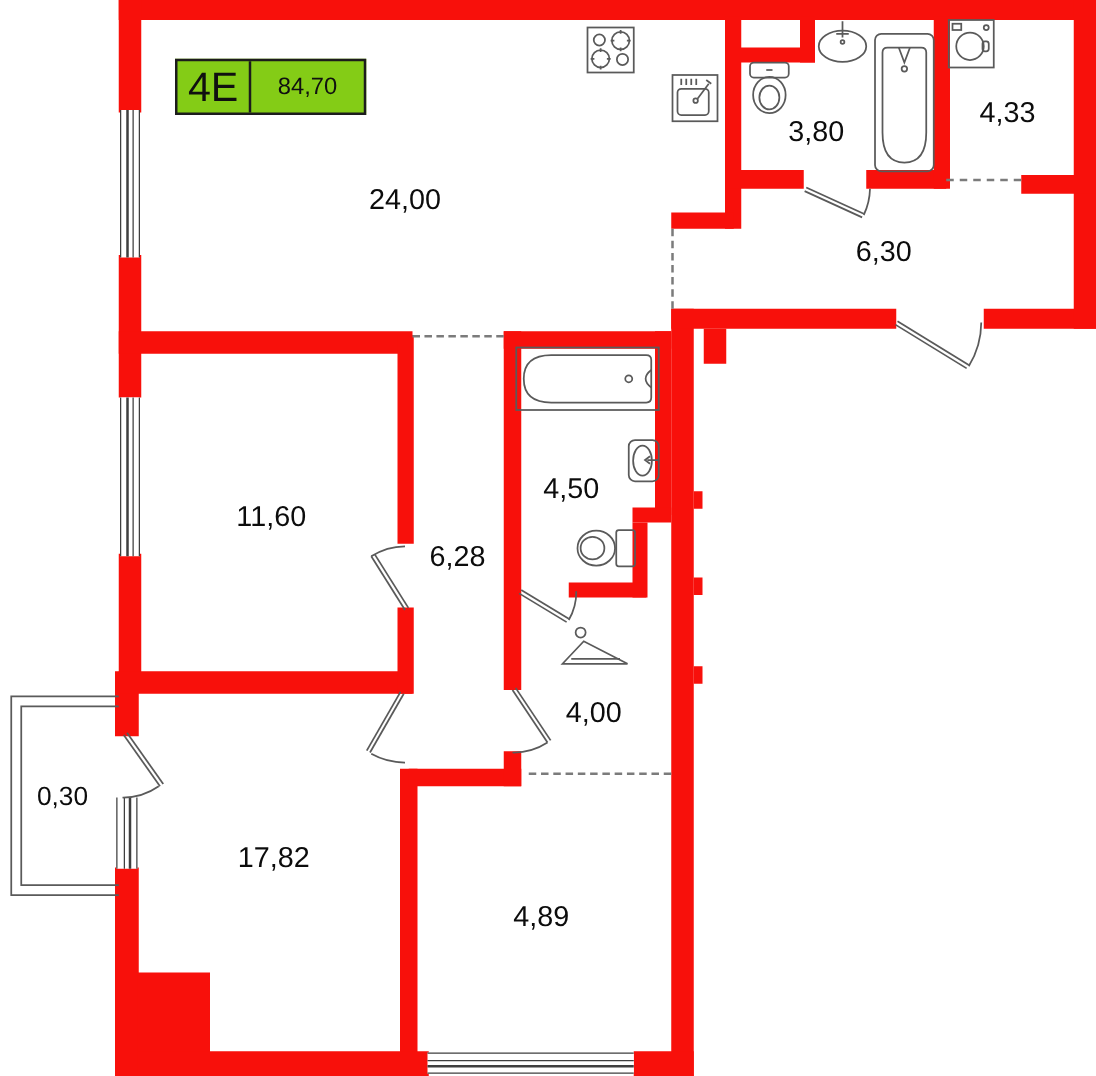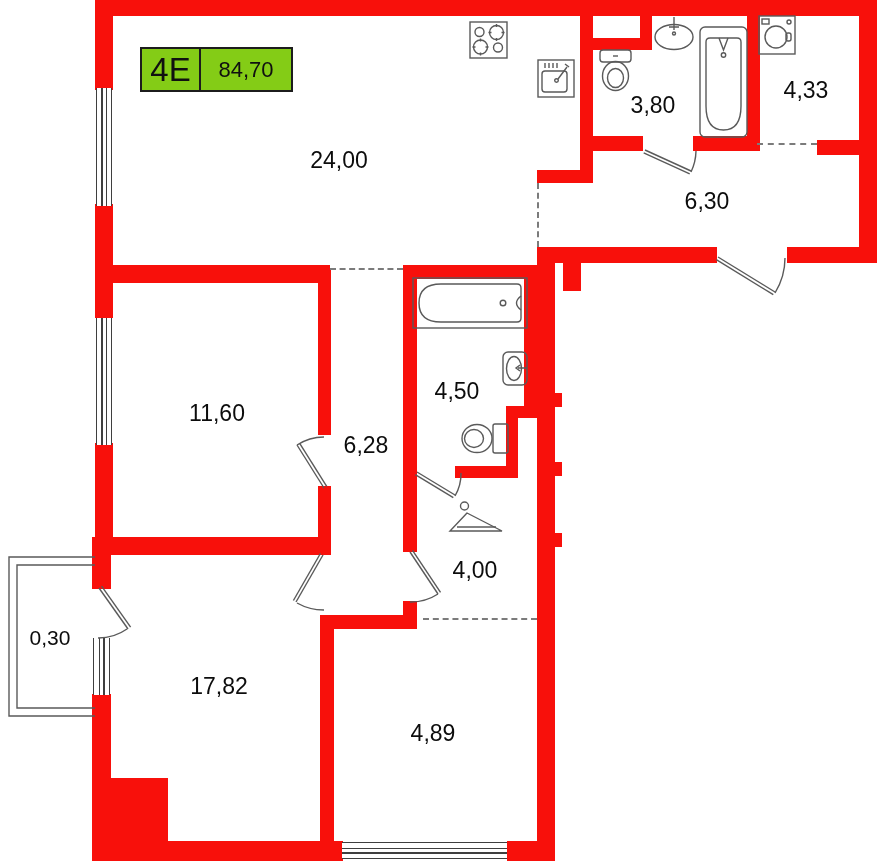--- a/index.html
+++ b/index.html
@@ -10,21 +10,21 @@
   .window-v::before,.window-v::after{content:"";position:absolute;top:0;bottom:0;width:1.4px;background:#3f3f3f}
   .window-v::before{left:31%}.window-v::after{left:62%}
   .window-h{position:absolute;background:#fff;border-top:1.8px solid #3f3f3f;border-bottom:1.8px solid #3f3f3f;box-sizing:border-box}
   .window-h::before,.window-h::after{content:"";position:absolute;left:0;right:0;height:1.4px;background:#3f3f3f}
   .window-h::before{top:31%}.window-h::after{top:62%}
   .dash-h{position:absolute;height:0;border-top:2.5px dashed #7b7b7b}
   .dash-v{position:absolute;width:0;border-left:2.5px dashed #7b7b7b}
   .room-label{position:absolute;transform:translate(-50%,-50%);font-size:23px;color:#0c0c0c;white-space:nowrap}
   .title-box{position:absolute;left:140px;top:47px;width:153px;height:45px;border:2px solid #1c1c1c;display:flex;box-sizing:border-box;background:#84cc16}
   .title-unit{width:57px;border-right:2px solid #1c1c1c;display:flex;align-items:center;justify-content:center;font-size:33px;color:#101010}
-  .title-area{flex:1;display:flex;align-items:center;justify-content:center;font-size:22px;color:#101010}
+  .title-area{flex:1;display:flex;align-items:center;justify-content:center;font-size:19px;color:#101010}
   svg.overlay{position:absolute;left:0;top:0;pointer-events:none}
 </style>
 </head>
 <body>
 
 <div id="stage">
 
   <div class="wall" style="left:95px;top:0;width:782px;height:16px"></div>
   <div class="wall" style="left:95px;top:0;width:18px;height:90px"></div>
   <div class="wall" style="left:95px;top:204px;width:18px;height:114px"></div>
@@ -193,21 +193,21 @@
       <path d="M 457 527 H 496"></path>
       <circle cx="464.5" cy="506" r="4"></circle>
     </g>
   </svg>
 
   <div class="title-box">
     <div class="title-unit">4E</div>
     <div class="title-area">84,70</div>
   </div>
 
-  <div class="room-label" style="left:339px;top:160px">24,00</div>
+  <div class="room-label" style="left:324px;top:160px">24,00</div>
   <div class="room-label" style="left:653px;top:105px">3,80</div>
   <div class="room-label" style="left:806px;top:90px">4,33</div>
   <div class="room-label" style="left:707px;top:201px">6,30</div>
   <div class="room-label" style="left:217px;top:413px">11,60</div>
   <div class="room-label" style="left:366px;top:445px">6,28</div>
   <div class="room-label" style="left:457px;top:391px">4,50</div>
   <div class="room-label" style="left:475px;top:570px">4,00</div>
   <div class="room-label" style="left:219px;top:686px">17,82</div>
   <div class="room-label" style="left:50px;top:638px;font-size:21px">0,30</div>
   <div class="room-label" style="left:433px;top:733px">4,89</div>

